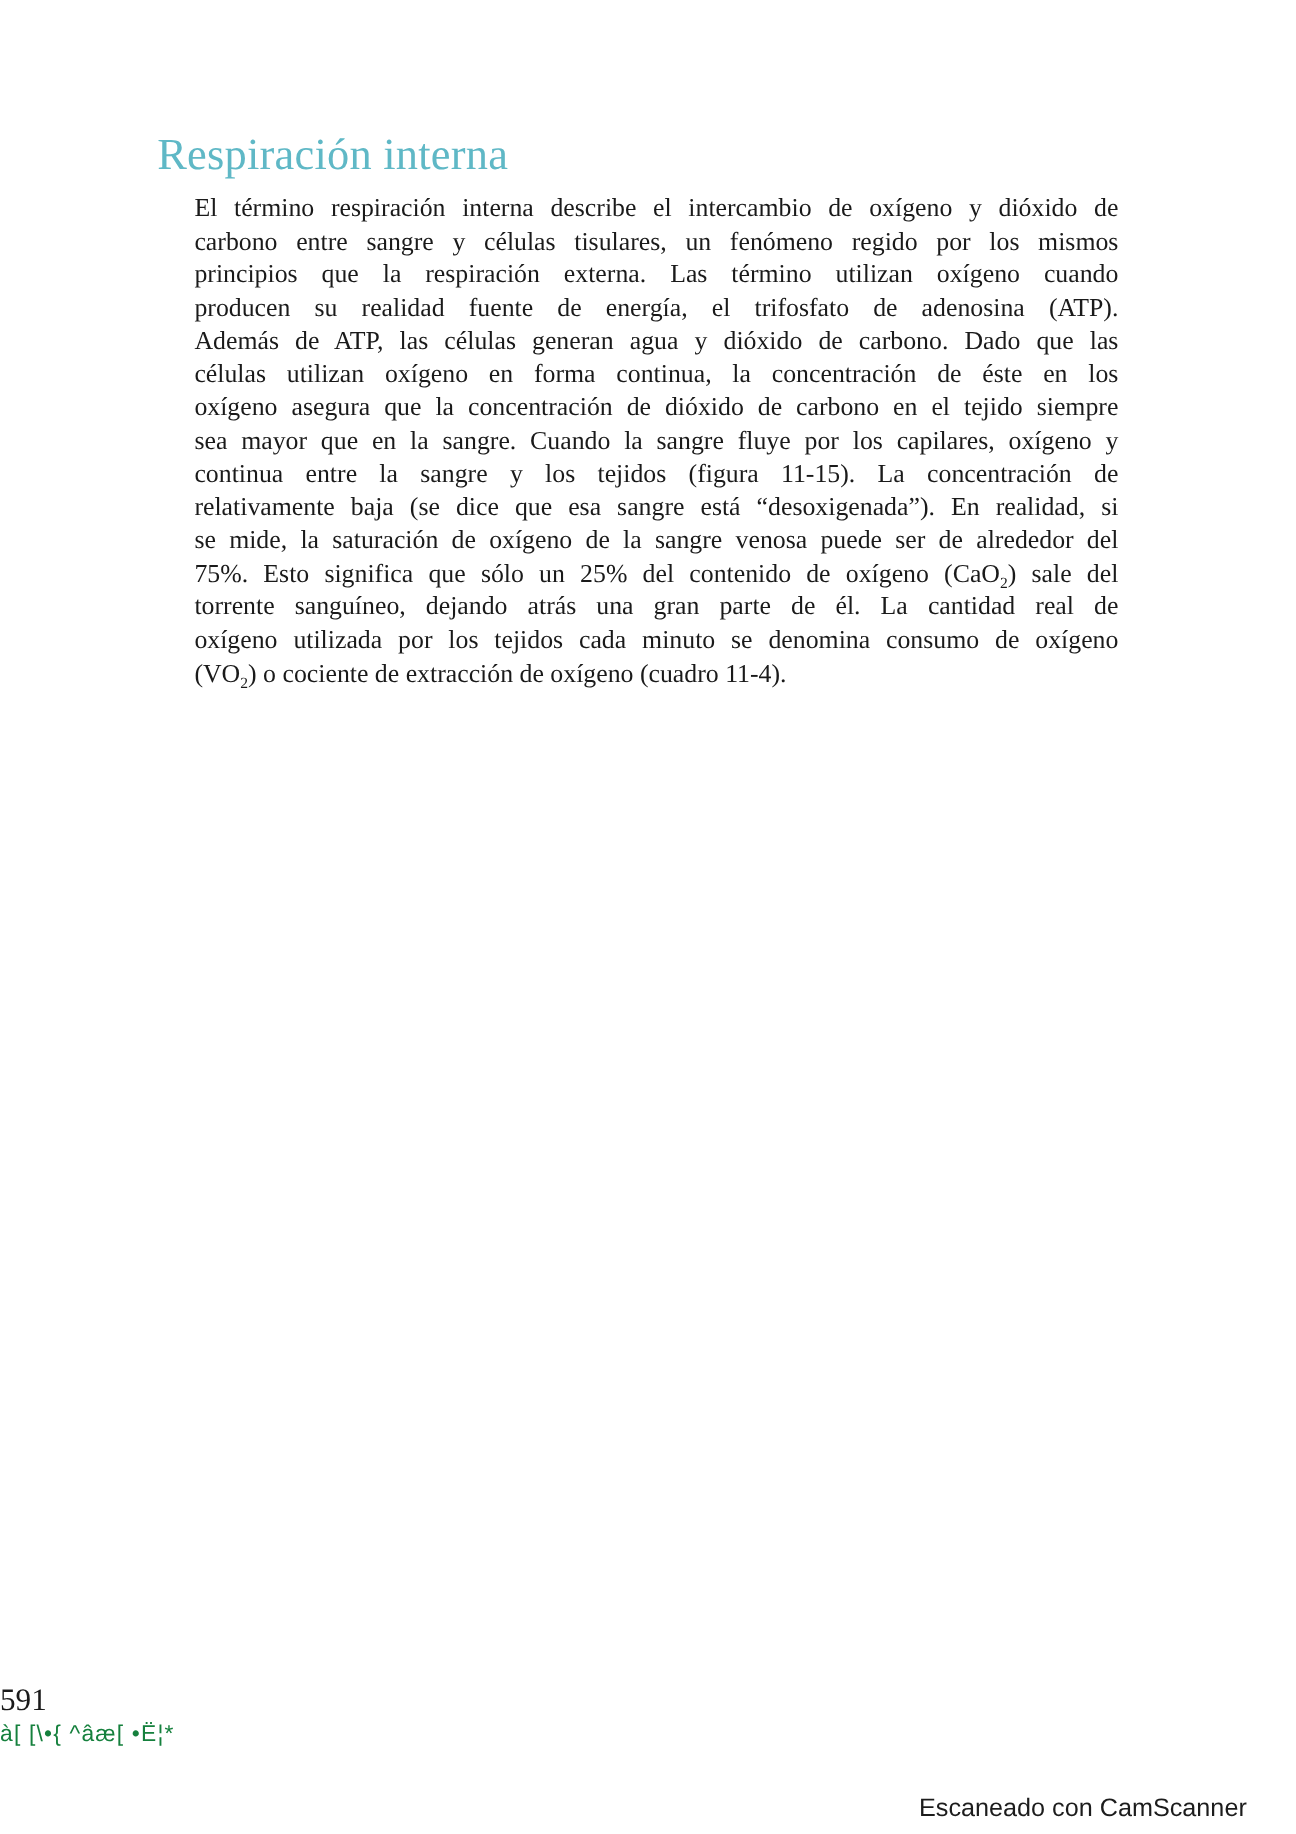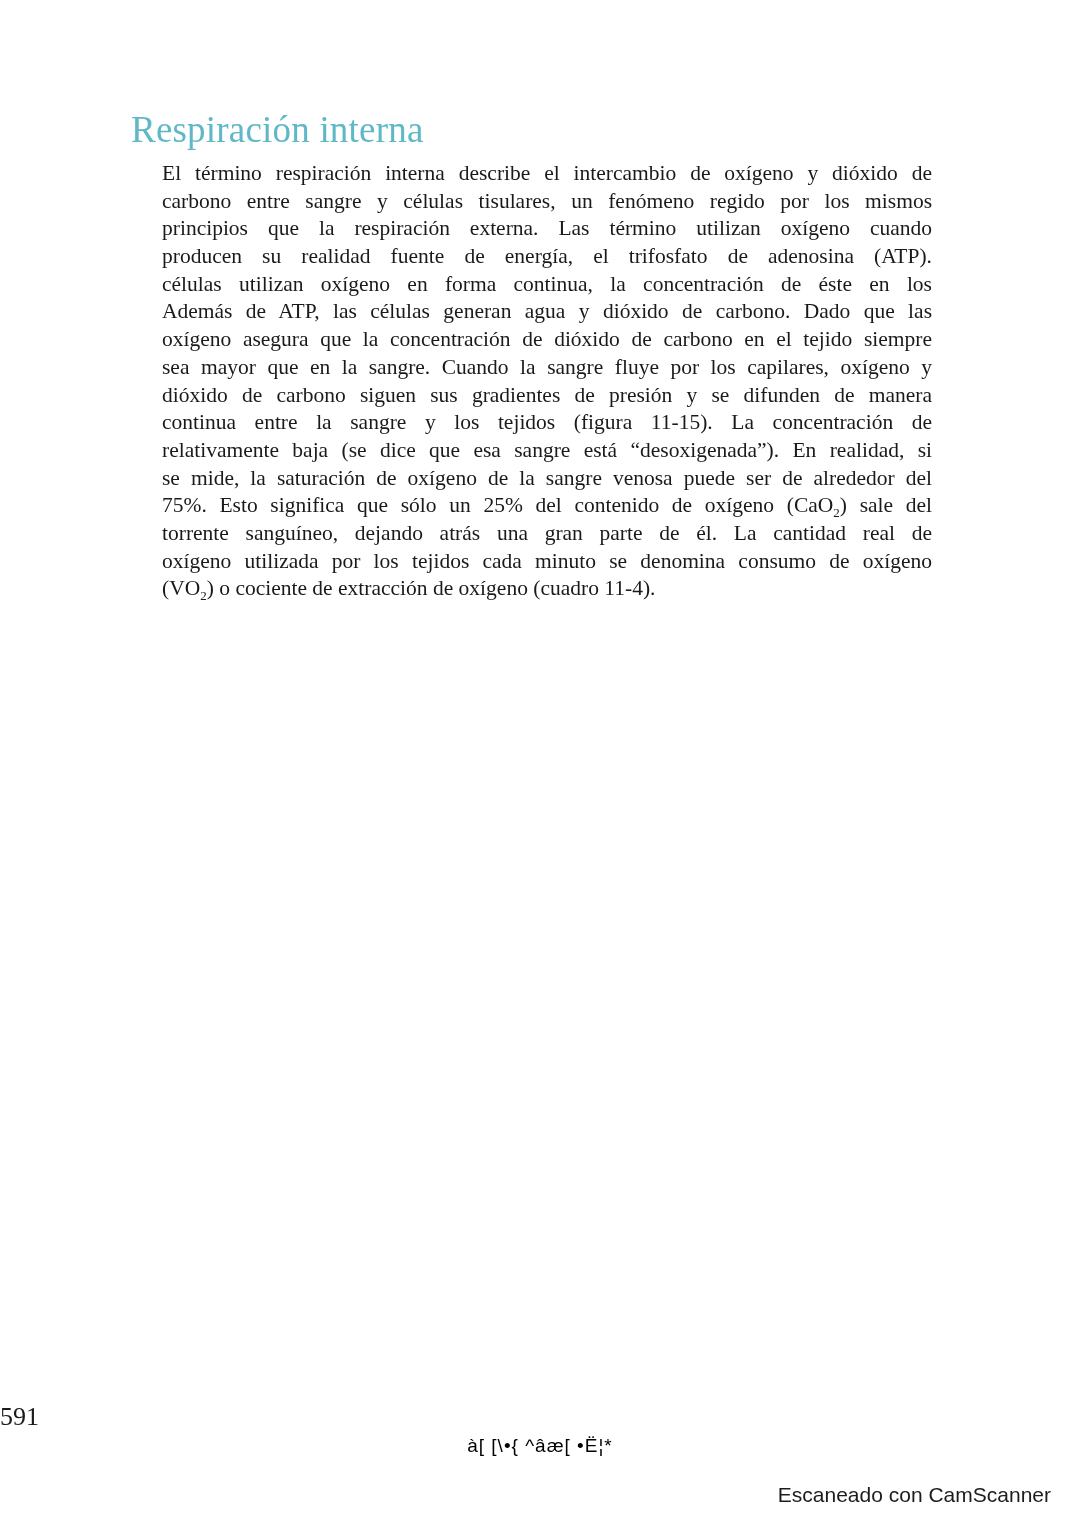--- a/index.html
+++ b/index.html
@@ -75,35 +75,34 @@
       font-family: "Liberation Serif", "DejaVu Serif", serif;
       font-size: 26px;
       color: #1a1a1a;
       margin: 0;
     }
     .garbled-footer {
       position: absolute;
       left: 0;
       width: 1080px;
       top: 1435px;
-      text-align: center;
       font-family: "Liberation Sans", "DejaVu Sans", sans-serif;
       font-size: 19px;
-      color: #000000;
+      color: #15803d;
       margin: 0;
       letter-spacing: 1px;
     }
     .watermark {
       position: absolute;
       right: 29px;
       top: 1483px;
       font-family: "Liberation Sans", "DejaVu Sans", sans-serif;
       font-size: 21px;
       color: #1c1c1c;
-      margin: 0;
+      margin: 12px;
       white-space: nowrap;
     }
   </style>
 </head>
 <body>
 
 <div class="page">
 
   <h1 class="section-title">Respiración interna</h1>
 
@@ -114,33 +113,30 @@
     <span class="line">
         <span class="line-inner">carbono entre sangre y células tisulares, un fenómeno regido por los mismos</span>
       </span>
     <span class="line">
         <span class="line-inner">principios que la respiración externa. Las término utilizan oxígeno cuando</span>
       </span>
     <span class="line">
         <span class="line-inner">producen su realidad fuente de energía, el trifosfato de adenosina (ATP).</span>
       </span>
     <span class="line">
-        <span class="line-inner">células utilizan oxígeno en forma continua, la concentración de éste en los</span>
+        <span class="line-inner">Además de ATP, las células generan agua y dióxido de carbono. Dado que las</span>
       </span>
     <span class="line">
-        <span class="line-inner">Además de ATP, las células generan agua y dióxido de carbono. Dado que las</span>
+        <span class="line-inner">células utilizan oxígeno en forma continua, la concentración de éste en los</span>
       </span>
     <span class="line">
         <span class="line-inner">oxígeno asegura que la concentración de dióxido de carbono en el tejido siempre</span>
       </span>
     <span class="line">
         <span class="line-inner">sea mayor que en la sangre. Cuando la sangre fluye por los capilares, oxígeno y</span>
-      </span>
-    <span class="line">
-        <span class="line-inner">dióxido de carbono siguen sus gradientes de presión y se difunden de manera</span>
       </span>
     <span class="line">
         <span class="line-inner">continua entre la sangre y los tejidos (figura 11-15). La concentración de</span>
       </span>
     <span class="line">
         <span class="line-inner">relativamente baja (se dice que esa sangre está “desoxigenada”). En realidad, si</span>
       </span>
     <span class="line">
         <span class="line-inner">se mide, la saturación de oxígeno de la sangre venosa puede ser de alrededor del</span>
       </span>

